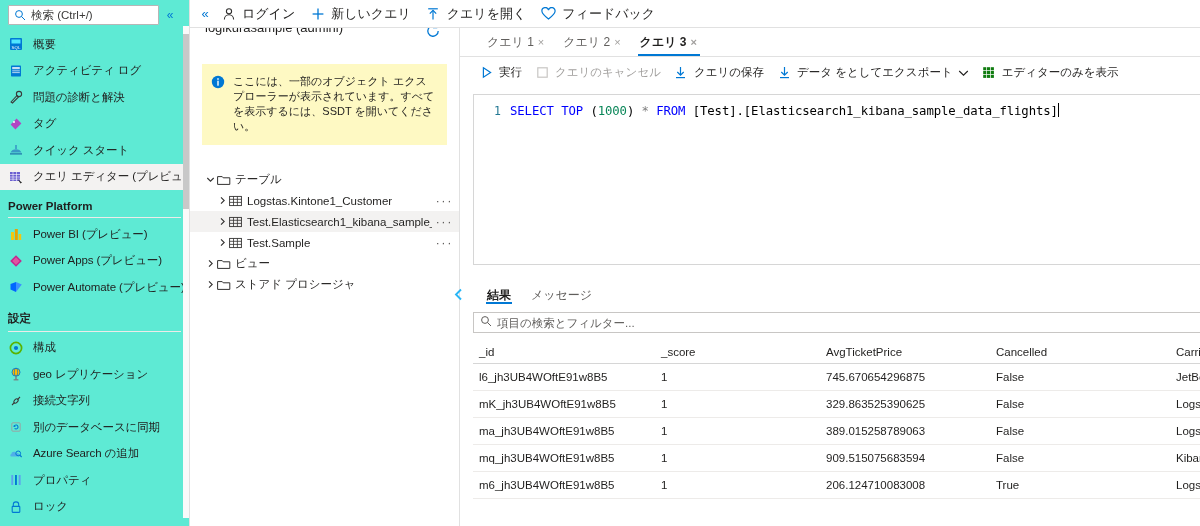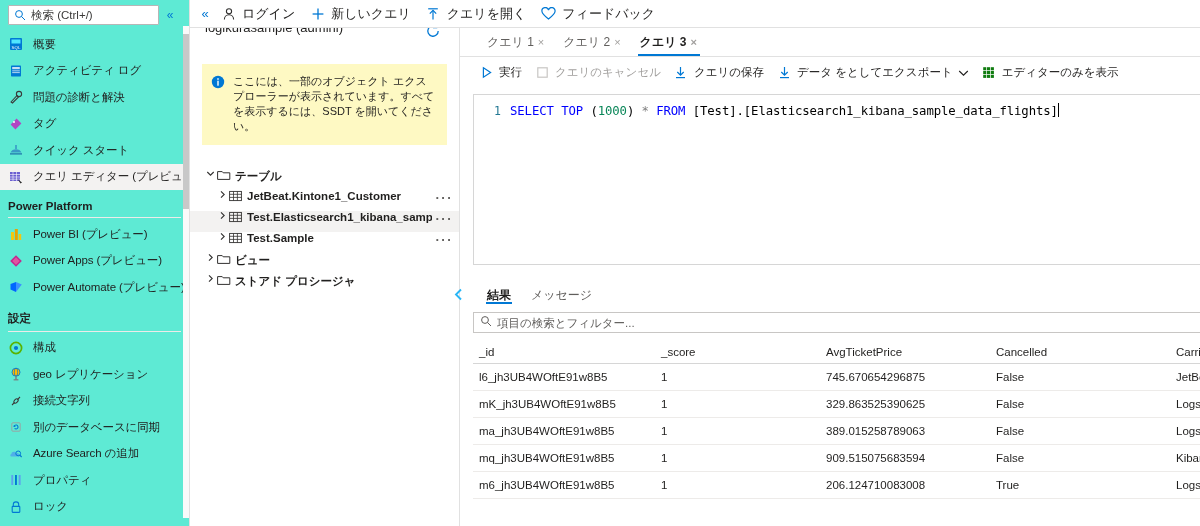--- a/index.html
+++ b/index.html
@@ -100,26 +100,25 @@
     margin: 22px 12px 0 12px;
     background: #fef9c3;
     display: flex;
     padding: 10px 10px 11px 9px;
   }
   .info-ico { flex: 0 0 14px; margin-right: 8px; margin-top: 1px; }
   .info-txt { font-size: 11px; line-height: 15px; color: #201f1e; }
 
   .tree { margin-top: 24px; }
   .tree-row {
-    display: flex; 
+    display: flex; align-items: center;
     height: 21px;
     white-space: nowrap;
     cursor: pointer;
     padding-right: 6px;
-    font-weight: bold;
   }
   .tree-row.sel { background: #f3f2f1; }
   .chev { width: 13px; flex: 0 0 13px; display: flex; justify-content: center; }
   .folder-ico, .table-ico { flex: 0 0 15px; margin-right: 3px; display: flex; }
   .tree-label {
     font-size: 11.5px; color: #201f1e;
     overflow: hidden; text-overflow: clip;
     flex: 1 1 auto;
   }
   .lvl0 { padding-left: 14px; }
@@ -535,21 +534,21 @@
         </span>
         <span class="table-ico">
           <svg width="13" height="12" viewBox="0 0 13 12">
               <rect x="0.6" y="1.4" width="11.8" height="9.2" fill="none" stroke="#323130" stroke-width="0.9"></rect>
               <line x1="0.6" y1="4.3" x2="12.4" y2="4.3" stroke="#323130" stroke-width="0.8"></line>
               <line x1="0.6" y1="7.4" x2="12.4" y2="7.4" stroke="#323130" stroke-width="0.8"></line>
               <line x1="4.5" y1="1.4" x2="4.5" y2="10.6" stroke="#323130" stroke-width="0.8"></line>
               <line x1="8.4" y1="1.4" x2="8.4" y2="10.6" stroke="#323130" stroke-width="0.8"></line>
             </svg>
         </span>
-        <span class="tree-label">JetBeat.Kintone1_Customer</span>
+        <span class="tree-label">Logstas.Kintone1_Customer</span>
         <span class="dots">···</span>
       </div>
 
       <div class="tree-row lvl1 sel">
         <span class="chev">
           <svg width="9" height="9" viewBox="0 0 9 9">
               <path d="M3 1.3 L6.2 4.5 L3 7.7" fill="none" stroke="#323130" stroke-width="1.1"></path>
             </svg>
         </span>
         <span class="table-ico">

